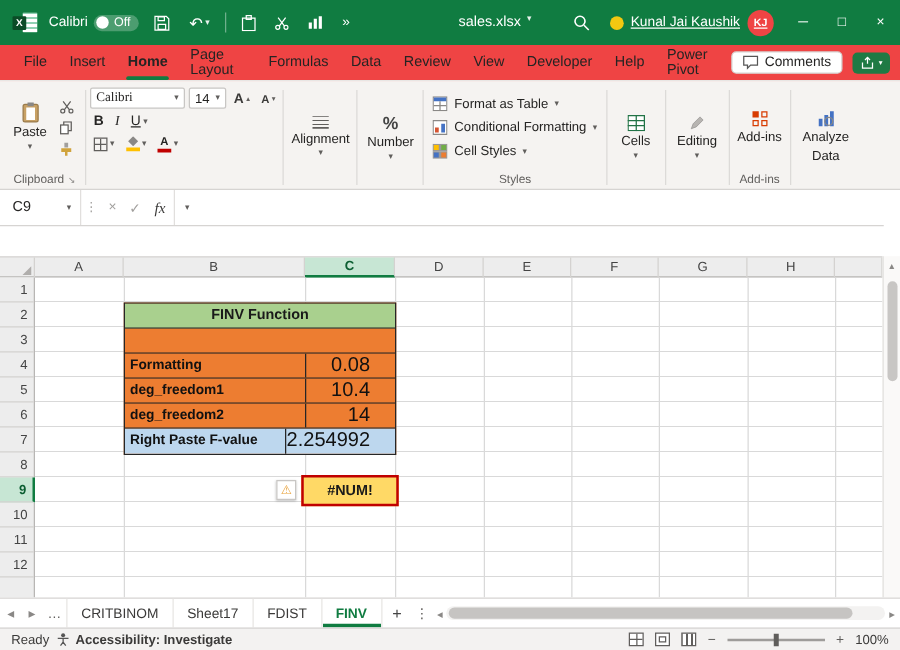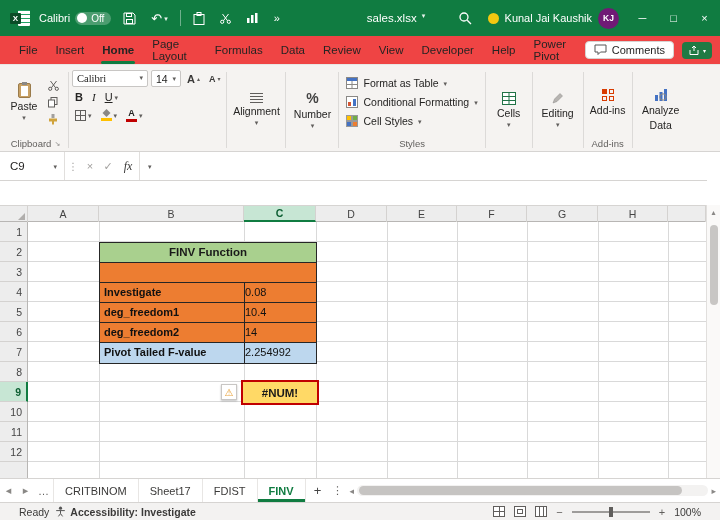--- a/index.html
+++ b/index.html
@@ -16,23 +16,23 @@
   .autosave { display:flex; align-items:center; gap:5px; font-size:11px; }
   .as-pill { display:flex; align-items:center; gap:4px; background:rgba(255,255,255,.25); border-radius:8px; padding:1px 7px 1px 2px; font-size:10px; }
   .as-knob { width:10px; height:10px; border-radius:50%; background:#fff; }
   .tb-btn { display:flex; align-items:center; gap:2px; height:28px; padding:0 3px; cursor:default; }
   .tb-sep { width:1px; height:16px; background:rgba(255,255,255,.4); }
   .tb-caret { font-size:7px; line-height:1; opacity:.9; }
   .undo-glyph { font-size:13px; line-height:1; }
   .tb-file { position:absolute; left:50%; transform:translateX(-50%); display:flex; align-items:flex-start; gap:5px; font-size:11.5px;margin-left:36px; }
   .tb-right { margin-left:auto; display:flex; align-items:center; height:36px; }
   .tb-search { width:30px; display:flex; justify-content:center; }
-  .userchip { display:flex; align-items:center; gap:6px; padding:0 8px; font-size:11px; }
+  .userchip { display:flex; align-items:center; gap:6px; padding:0 8px; font-size:11px;text-decoration:underline; }
   .badge-dot { width:11px; height:11px; border-radius:50%; background:#F2C811; }
-  .avatar { width:21px; height:21px; border-radius:50%; background:#701a75; color:#fff; font-size:8.5px; font-weight:bold; display:flex; align-items:center; justify-content:center; }
+  .avatar { width:21px; height:21px; border-radius:50%; background:#ef4444; color:#fff; font-size:8.5px; font-weight:bold; display:flex; align-items:center; justify-content:center; }
   .winbtn { width:31px; height:36px; display:flex; align-items:center; justify-content:center; font-size:11px; }
 
   
   .menubar { position:absolute; top:36px; left:0; right:0; height:29px; background:#ef4444; display:flex; align-items:center; padding-left:10px; border-bottom:1px solid #E8E6E4; }
   .mtab { position:relative; padding:0 9px; font-size:11.5px; color:#252423; height:29px; display:flex; align-items:center; }
   .mtab.active { font-weight:bold; }
   .mtab.active::after { content:""; position:absolute; left:8px; right:8px; bottom:1px; height:3px; border-radius:2px; background:#107C41; }
   .mb-right { margin-left:auto; display:flex; align-items:center; gap:8px; padding-right:8px; }
   .comments-btn { display:flex; align-items:center; gap:5px; border:1px solid #D6D4D2; border-radius:4px; padding:2px 8px; font-size:11px; color:#252423; background:#fff; }
   .share-btn { display:flex; align-items:center; gap:3px; background:#1F7A44; border-radius:4px; padding:3px 6px; }
@@ -103,21 +103,21 @@
   .cells { position:absolute; top:17px; left:28px; right:0; bottom:0; background:
       repeating-linear-gradient(to bottom, transparent 0 19px, #D9D9D9 19px 20px); }
   .vl { position:absolute; top:0; bottom:0; width:1px; background:#D9D9D9; }
 
   .xl-table { position:absolute; left:99px; top:37px; width:218px; border:1px solid #262626; background:#ED7D31; }
   .tt { height:20px; background:#A9D08E; font-weight:bold; font-size:11.5px; text-align:center; line-height:19px; border-bottom:1px solid #262626; color:#1a1a1a; }
   .tr-empty { height:20px; background:#ED7D31; border-bottom:1px solid #262626; }
   .trow { display:flex; height:20px; border-bottom:1px solid #262626; background:#ED7D31; }
   .trow.last { border-bottom:none; background:#BDD7EE; }
   .tl { width:145px; border-right:1px solid #262626; font-weight:bold; padding-left:4px; line-height:19px; font-size:11px; color:#111; }
-  .tv { flex:1; text-align:left; padding-right:0; line-height:19px; font-size:11px; color:#111; }
+  .tv { flex:1; text-align:right; padding-right:20px; line-height:19px; font-size:16px; color:#111; }
 
   .err-btn { position:absolute; left:221px; top:179px; width:16px; height:16px; background:#fff; border:1px solid #C8C6C4; box-shadow:0 1px 2px rgba(0,0,0,.25); display:flex; align-items:center; justify-content:center; font-size:10px; color:#E8A33D; }
   .err-cell { position:absolute; left:241px; top:175px; width:78px; height:25px; background:#FFD966; border:2px solid #C00000; display:flex; align-items:center; justify-content:center; font-weight:bold; font-size:11.5px; color:#1a1a1a; }
 
   .vscroll { position:absolute; top:205px; right:0; width:14px; height:273px; background:#FAF9F8; border-left:1px solid #E1DFDD; }
   .vs-arrow { height:14px; display:flex; align-items:center; justify-content:center; color:#8A8886; font-size:8px; }
   .vs-thumb { position:absolute; left:3px; top:20px; width:8px; height:80px; background:#C8C6C4; border-radius:4px; }
 
   
   .sheetbar { position:absolute; top:478px; left:0; right:0; height:24px; background:#fff; border-top:1px solid #D6D4D2; display:flex; align-items:stretch; font-size:11px; }
@@ -126,21 +126,21 @@
   .stab { padding:0 11px; display:flex; align-items:center; color:#3B3A39; border-right:1px solid #E8E6E4; }
   .stab.active { color:#107C41; font-weight:bold; box-shadow:inset 0 -3px 0 #107C41; }
   .sb-add { width:24px; display:flex; align-items:center; justify-content:center; font-size:13px; color:#444; }
   .sb-dots { width:16px; display:flex; align-items:center; justify-content:center; color:#605E5C; }
   .sb-scroll { flex:1; display:flex; align-items:center; gap:3px; padding:0 4px; }
   .hs-arrow { color:#8A8886; font-size:9px; }
   .hs-track { flex:1; height:11px; background:#F3F2F1; border-radius:6px; position:relative; }
   .hs-thumb { position:absolute; left:2px; top:1px; height:9px; width:92%; background:#C6C4C2; border-radius:5px; }
 
   
-  .statusbar { position:absolute; top:502px; left:0; right:0; height:18px; background:#F3F2F1; border-top:1px solid #D6D4D2; display:flex; align-items:center; font-size:10.5px; color:#3B3A39; padding:0 19px; gap:6px; }
+  .statusbar { position:absolute; top:502px; left:0; right:0; height:18px; background:#F3F2F1; border-top:1px solid #D6D4D2; display:flex; align-items:center; font-size:10.5px; color:#3B3A39; padding:0 9px; gap:6px; }
   .sb-item { display:flex; align-items:center; gap:4px; }
   .sb-right { margin-left:auto; display:flex; align-items:center; gap:9px; }
   .vi { width:12px; height:11px; border:1px solid #605E5C; background:#fff; position:relative; }
   .vi.v1 { background:linear-gradient(#605E5C,#605E5C) 5px 0/1px 100% no-repeat, linear-gradient(#605E5C,#605E5C) 0 4px/100% 1px no-repeat, #fff; }
   .vi.v2::after { content:""; position:absolute; inset:2px; border:1px solid #605E5C; }
   .vi.v3 { background:repeating-linear-gradient(to right, transparent 0 3px, #605E5C 3px 4px), #fff; }
   .zoom-minus,.zoom-plus { color:#605E5C; font-size:11px; }
   .zoomtrack { width:78px; height:2px; background:#9E9C9A; position:relative; }
   .zoomknob { position:absolute; left:50%; top:-4px; width:4px; height:10px; background:#605E5C; margin-left:-2px; }
 </style>
@@ -528,33 +528,33 @@
       <div class="vl" style="left:429px"></div>
       <div class="vl" style="left:499px"></div>
       <div class="vl" style="left:570px"></div>
       <div class="vl" style="left:640px"></div>
     </div>
 
     <div class="xl-table">
       <div class="tt">FINV Function</div>
       <div class="tr-empty"></div>
       <div class="trow">
-        <span class="tl">Investigate</span>
+        <span class="tl">Formatting</span>
         <span class="tv">0.08</span>
       </div>
       <div class="trow">
         <span class="tl">deg_freedom1</span>
         <span class="tv">10.4</span>
       </div>
       <div class="trow">
         <span class="tl">deg_freedom2</span>
         <span class="tv">14</span>
       </div>
       <div class="trow last">
-        <span class="tl">Pivot Tailed F-value</span>
+        <span class="tl">Right Paste F-value</span>
         <span class="tv">2.254992</span>
       </div>
     </div>
 
     <div class="err-btn">
       <span>⚠</span>
     </div>
     <div class="err-cell">#NUM!</div>
   </div>
 

